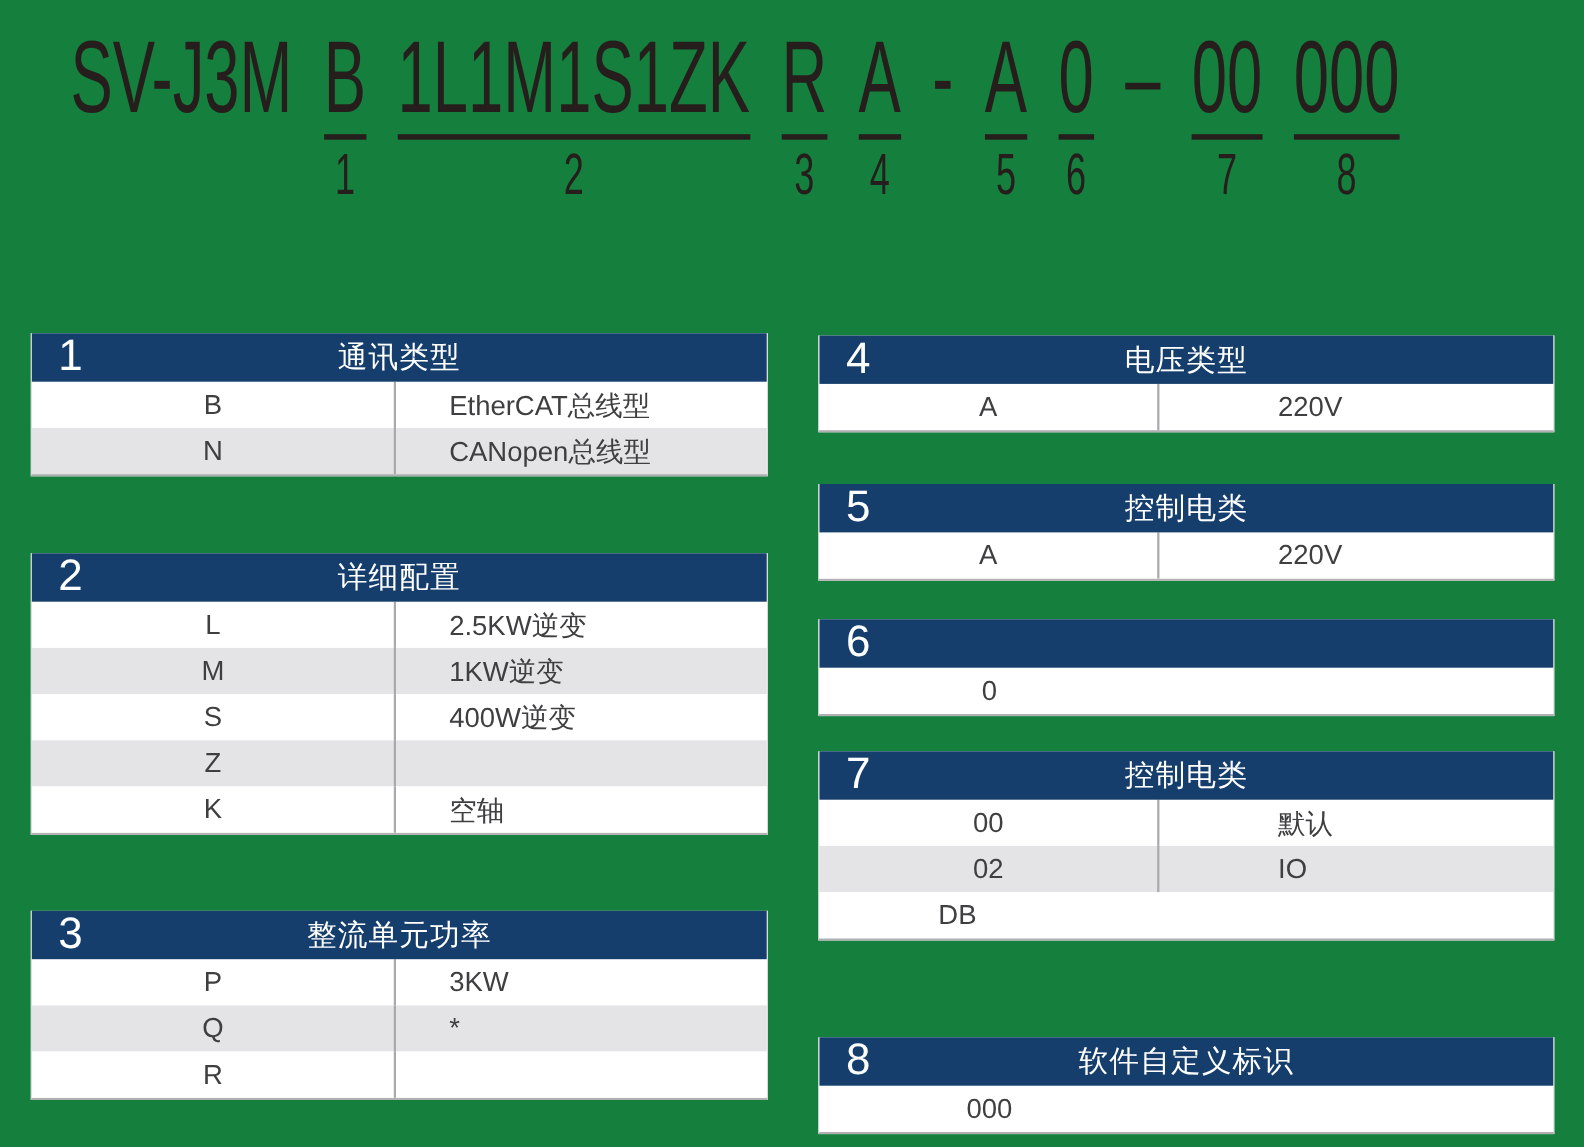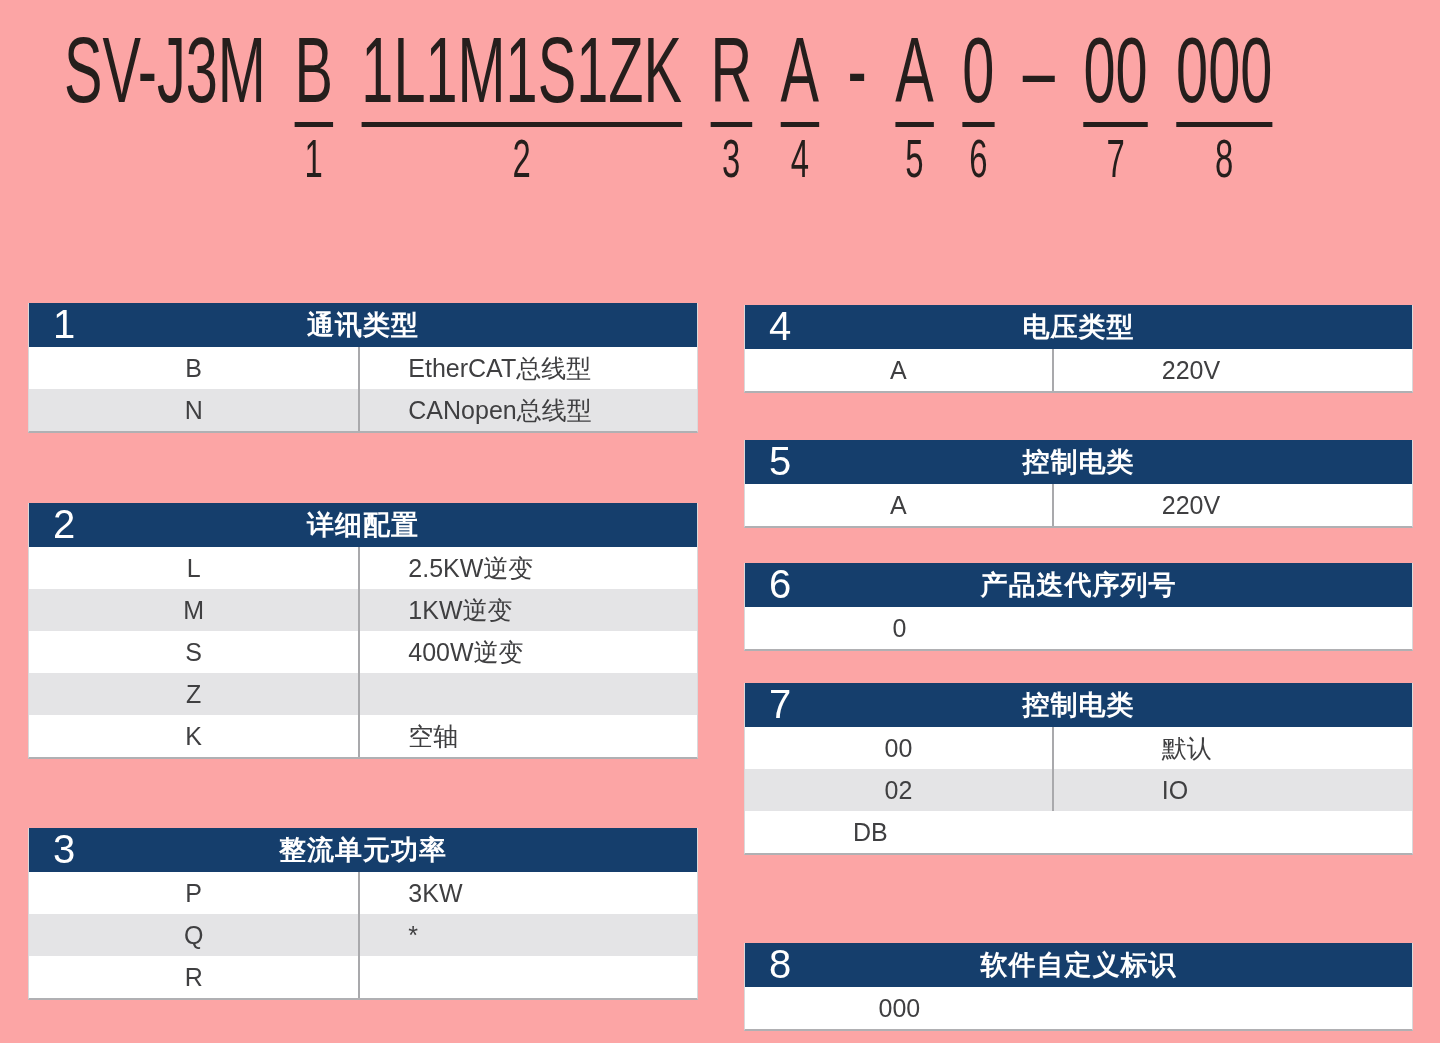--- a/index.html
+++ b/index.html
@@ -1,18 +1,18 @@
 <!DOCTYPE html>
 <html><head>
 <meta charset="utf-8">
 <style>
   * { margin:0; padding:0; box-sizing:border-box; }
   html,body { background:#ffffff; }
   .page {
-    position:relative; width:1440px; height:1043px; background:#fca5a5;
+    position:relative; width:1440px; height:1043px; background:#15803d;
     font-family:"Liberation Sans", "DejaVu Sans", sans-serif; overflow:hidden;
   }
 
   
   .model {
     position:absolute; left:64px; top:24px;
     display:flex; gap:46px; white-space:nowrap;
     font-size:93px; line-height:1; color:#251e1c;
     transform:scaleX(0.62); transform-origin:left top;
   }
@@ -38,21 +38,21 @@
   #t7 { left:744px; top:943px; }
 
   .thead {
     position:relative; height:44px; background:#153e6c; color:#ffffff;
     display:flex; align-items:center; justify-content:center;
   }
   .tnum {
     position:absolute; left:24px; top:50%; transform:translateY(-53%);
     font-size:40px; line-height:1; font-weight:400;
   }
-  .ttitle { font-size:27px; font-weight:700; letter-spacing:1px; }
+  .ttitle { font-size:27px; font-weight:400; letter-spacing:1px; }
 
   .trow { display:flex; height:42px; background:#ffffff; }
   .trow.alt { background:#e4e4e6; }
   .cell { display:flex; align-items:center; font-size:25px; color:#3f3f41; }
   .cell.code { width:49.6%; justify-content:center; }
   .right-col .cell.code { width:46.3%; }
   .trow.two-col .cell.code { border-right:2px solid #a9a9ac; }
   .cell.val { flex:1; padding-left:48px; }
   .right-col .cell.val { padding-left:108px; }
 </style>
@@ -200,21 +200,20 @@
         <div class="trow two-col">
           <div class="cell code">A</div>
           <div class="cell val">220V</div>
         </div>
       </div>
   </div>
 
   <div class="ntable right-col" id="t5">
     <div class="thead">
       <span class="tnum">6</span>
-      <span class="ttitle">产品迭代序列号</span>
     </div>
     <div class="tbody">
         <div class="trow">
           <div class="cell code">0</div>
         </div>
       </div>
   </div>
 
   <div class="ntable right-col" id="t6">
     <div class="thead">

